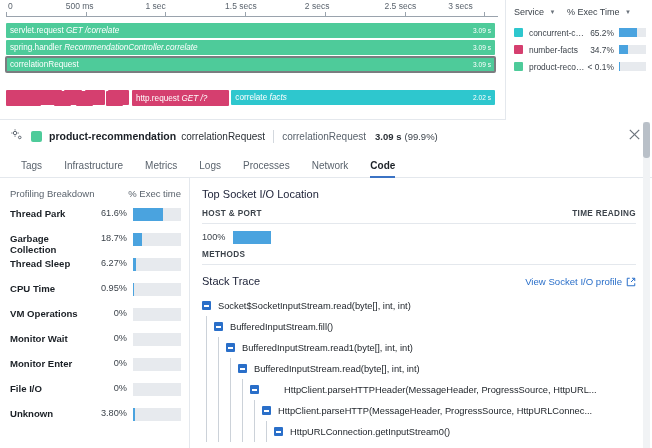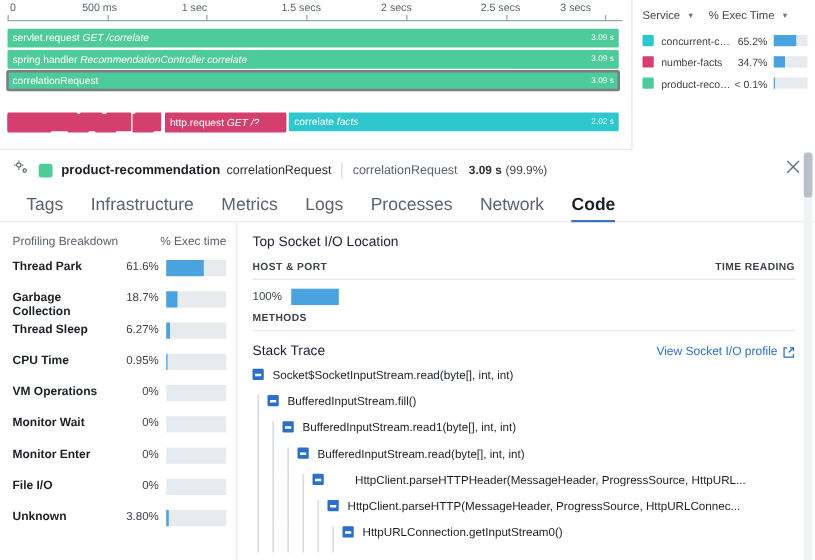--- a/index.html
+++ b/index.html
@@ -89,21 +89,21 @@
   #span-close { margin-left: auto; cursor: pointer; }
 
   
   #tabs {
     position: absolute; left: 0; top: 151px; width: 652px; height: 27px;
     display: flex; align-items: flex-end; padding-left: 10px;
     border-bottom: 1px solid #e4e8ed;
     background: #ffffff;
   }
   .tab {
-    font-size: 14px; color: #5a636d; padding: 0 11px 6px 11px; cursor: pointer; position: relative; margin-top: 20px;
+    font-size: 10px; color: #5a636d; padding: 0 11px 6px 11px; cursor: pointer; position: relative; margin-top: 20px;
   }
   .tab.active { color: #1b2026; font-weight: bold; }
   .tab.active::after {
     content: ""; position: absolute; left: 11px; right: 11px; bottom: -1px; height: 2px; background: #3b73c4;
   }
 
   
   #body { position: absolute; left: 0; top: 178px; width: 652px; height: 270px; display: flex; }
 
   
@@ -149,21 +149,21 @@
   #stack-head .section-title { margin-bottom: 0; }
   #profile-link {
     margin-left: auto; font-size: 9.6px; color: #2a6fc9; cursor: pointer; display: flex; align-items: center;
   }
   #profile-link svg { margin-left: 4px; }
 
   #methods-head {
     font-size: 8.2px; font-weight: bold; letter-spacing: 0.35px; color: #3c434b;
     padding-bottom: 5px; border-bottom: 1px solid #e4e8ed;
   }
-  .stack-item { display: flex; align-items: flex-start; height: 21px; position: relative; }
+  .stack-item { display: flex; align-items: center; height: 21px; position: relative; }
   .stack-toggle {
     width: 9px; height: 9px; background: #2a6fc9; border-radius: 1px; flex: none;
     position: relative; cursor: pointer;
   }
   .stack-toggle::after {
     content: ""; position: absolute; left: 2px; right: 2px; top: 4px; height: 1.5px; background: #ffffff;
   }
   .stack-text {
     font-size: 9.3px; color: #1b2026; margin-left: 7px; white-space: nowrap;
     overflow: hidden; text-overflow: ellipsis;

